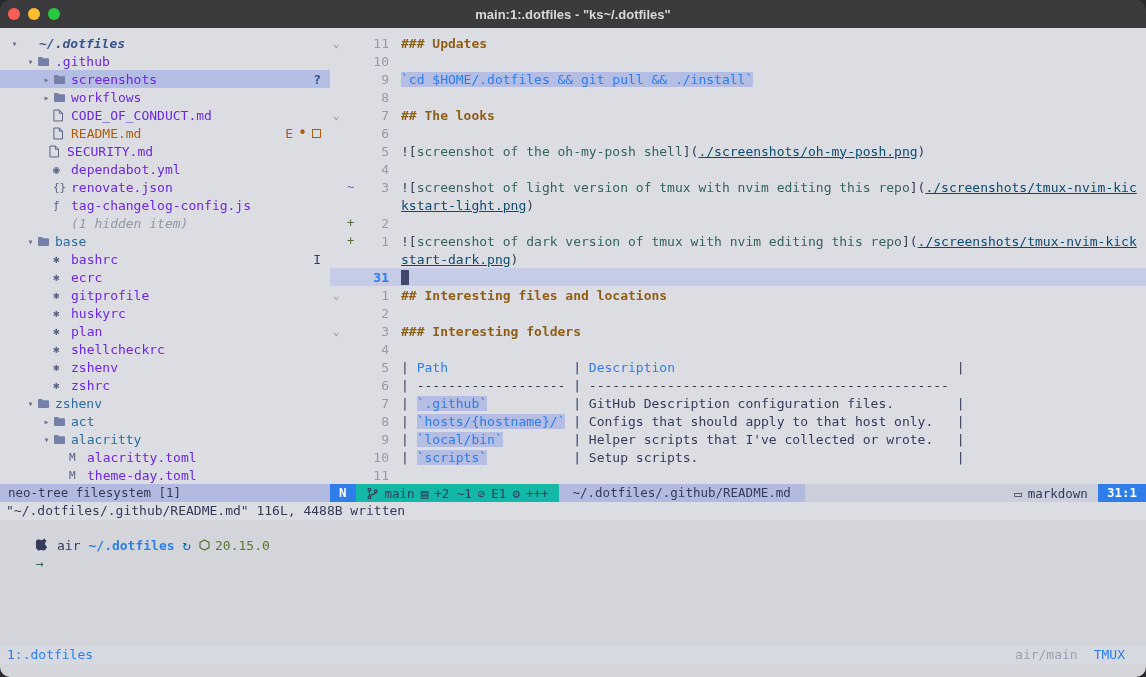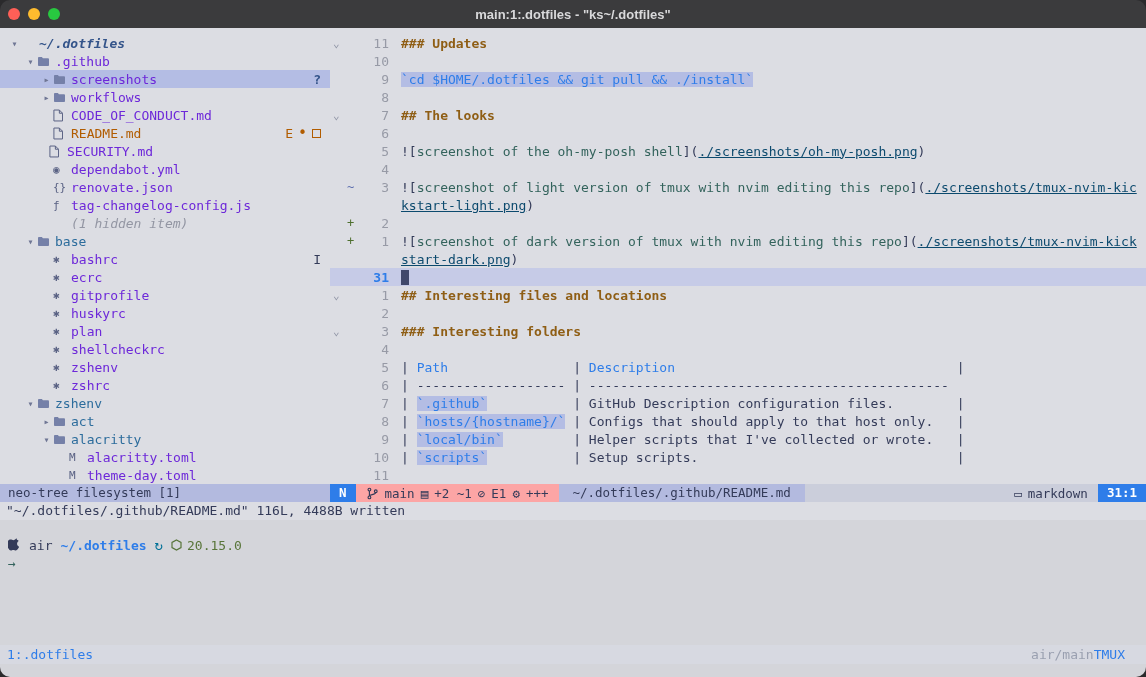--- a/index.html
+++ b/index.html
@@ -51,38 +51,38 @@
   .s-t,.s-p{color:#343b59}
   .s-alt{color:#33635c}
   .s-url{color:#0c4a6e;text-decoration:underline}
   .s-th{color:#2e7de9;font-weight:normal}
   
   .statusrow{display:flex;height:18px;font-size:12.5px;}
   .neostatus{width:330px;flex:none;background:#b3badf;color:#343b59;
     padding-left:8px;line-height:18px;box-sizing:border-box;}
   .lualine{flex:1;min-width:0;display:flex;align-items:stretch;background:#cbcedb;}
   .chip{background:#2e7de9;color:#fff;font-weight:bold;padding:0 9px;line-height:18px;}
-  .seg-git{background:#fca5a5;color:#343b59;display:flex;align-items:center;gap:6px;padding:0 10px;}
+  .seg-git{background:#14b8a6;color:#343b59;display:flex;align-items:center;gap:6px;padding:0 10px;}
   .seg-git svg{display:block}
   .seg-file{background:#b3badf;color:#343b59;line-height:18px;padding:0 14px;}
   .sspacer{flex:1}
   .seg-ft{display:flex;align-items:center;gap:6px;color:#343b59;padding:0 10px;}
   
   .cmdline{height:18px;line-height:18px;font-size:13px;color:#343b59;padding-left:6px;background:#dcdde3;}
-  .shell{flex:1;padding:16px 0 0 8px;font-size:13px;}
+  .shell{flex:1;padding:16px 0 0 8px;font-size:13px;margin-left:28px;}
   .promptline{height:18px;display:flex;align-items:center;gap:8px;color:#343b59;}
   .p-path{color:#2e7de9;font-weight:bold}
   .p-git{color:#007197;font-size:14px}
   .p-node{color:#587539;display:flex;align-items:center;gap:5px;}
   .arrowline{height:18px;line-height:18px;color:#33635c;margin-top:1px;}
   .tmuxbar{height:19px;display:flex;align-items:center;background:#d7d9e1;font-size:13px;}
   .tm-left{color:#2e7de9;padding-left:7px;}
   .tm-right{margin-left:auto;padding-right:21px;display:flex;align-items:center;}
   .tm-session{color:#9aa0b0;}
-  .tm-mode{color:#2e7de9;}
+  .tm-mode{color:#2e7de9;margin-left:16px;}
   .bottompad{height:13px;}
 </style>
 </head>
 <body>
 
 <div class="window">
   <div class="titlebar">
     <div class="lights">
       <span class="light red"></span>
       <span class="light yellow"></span>

